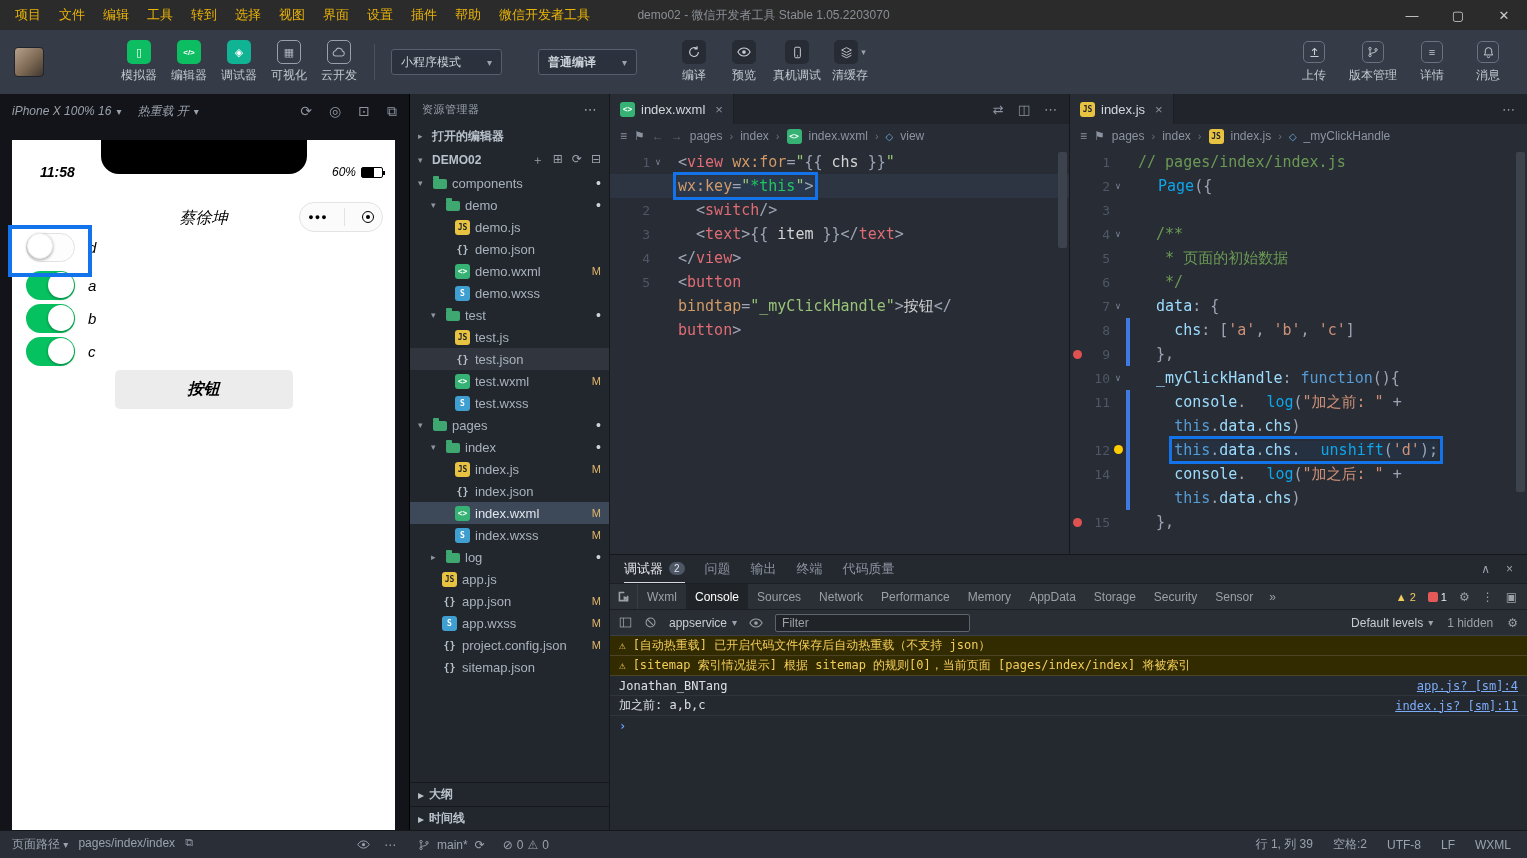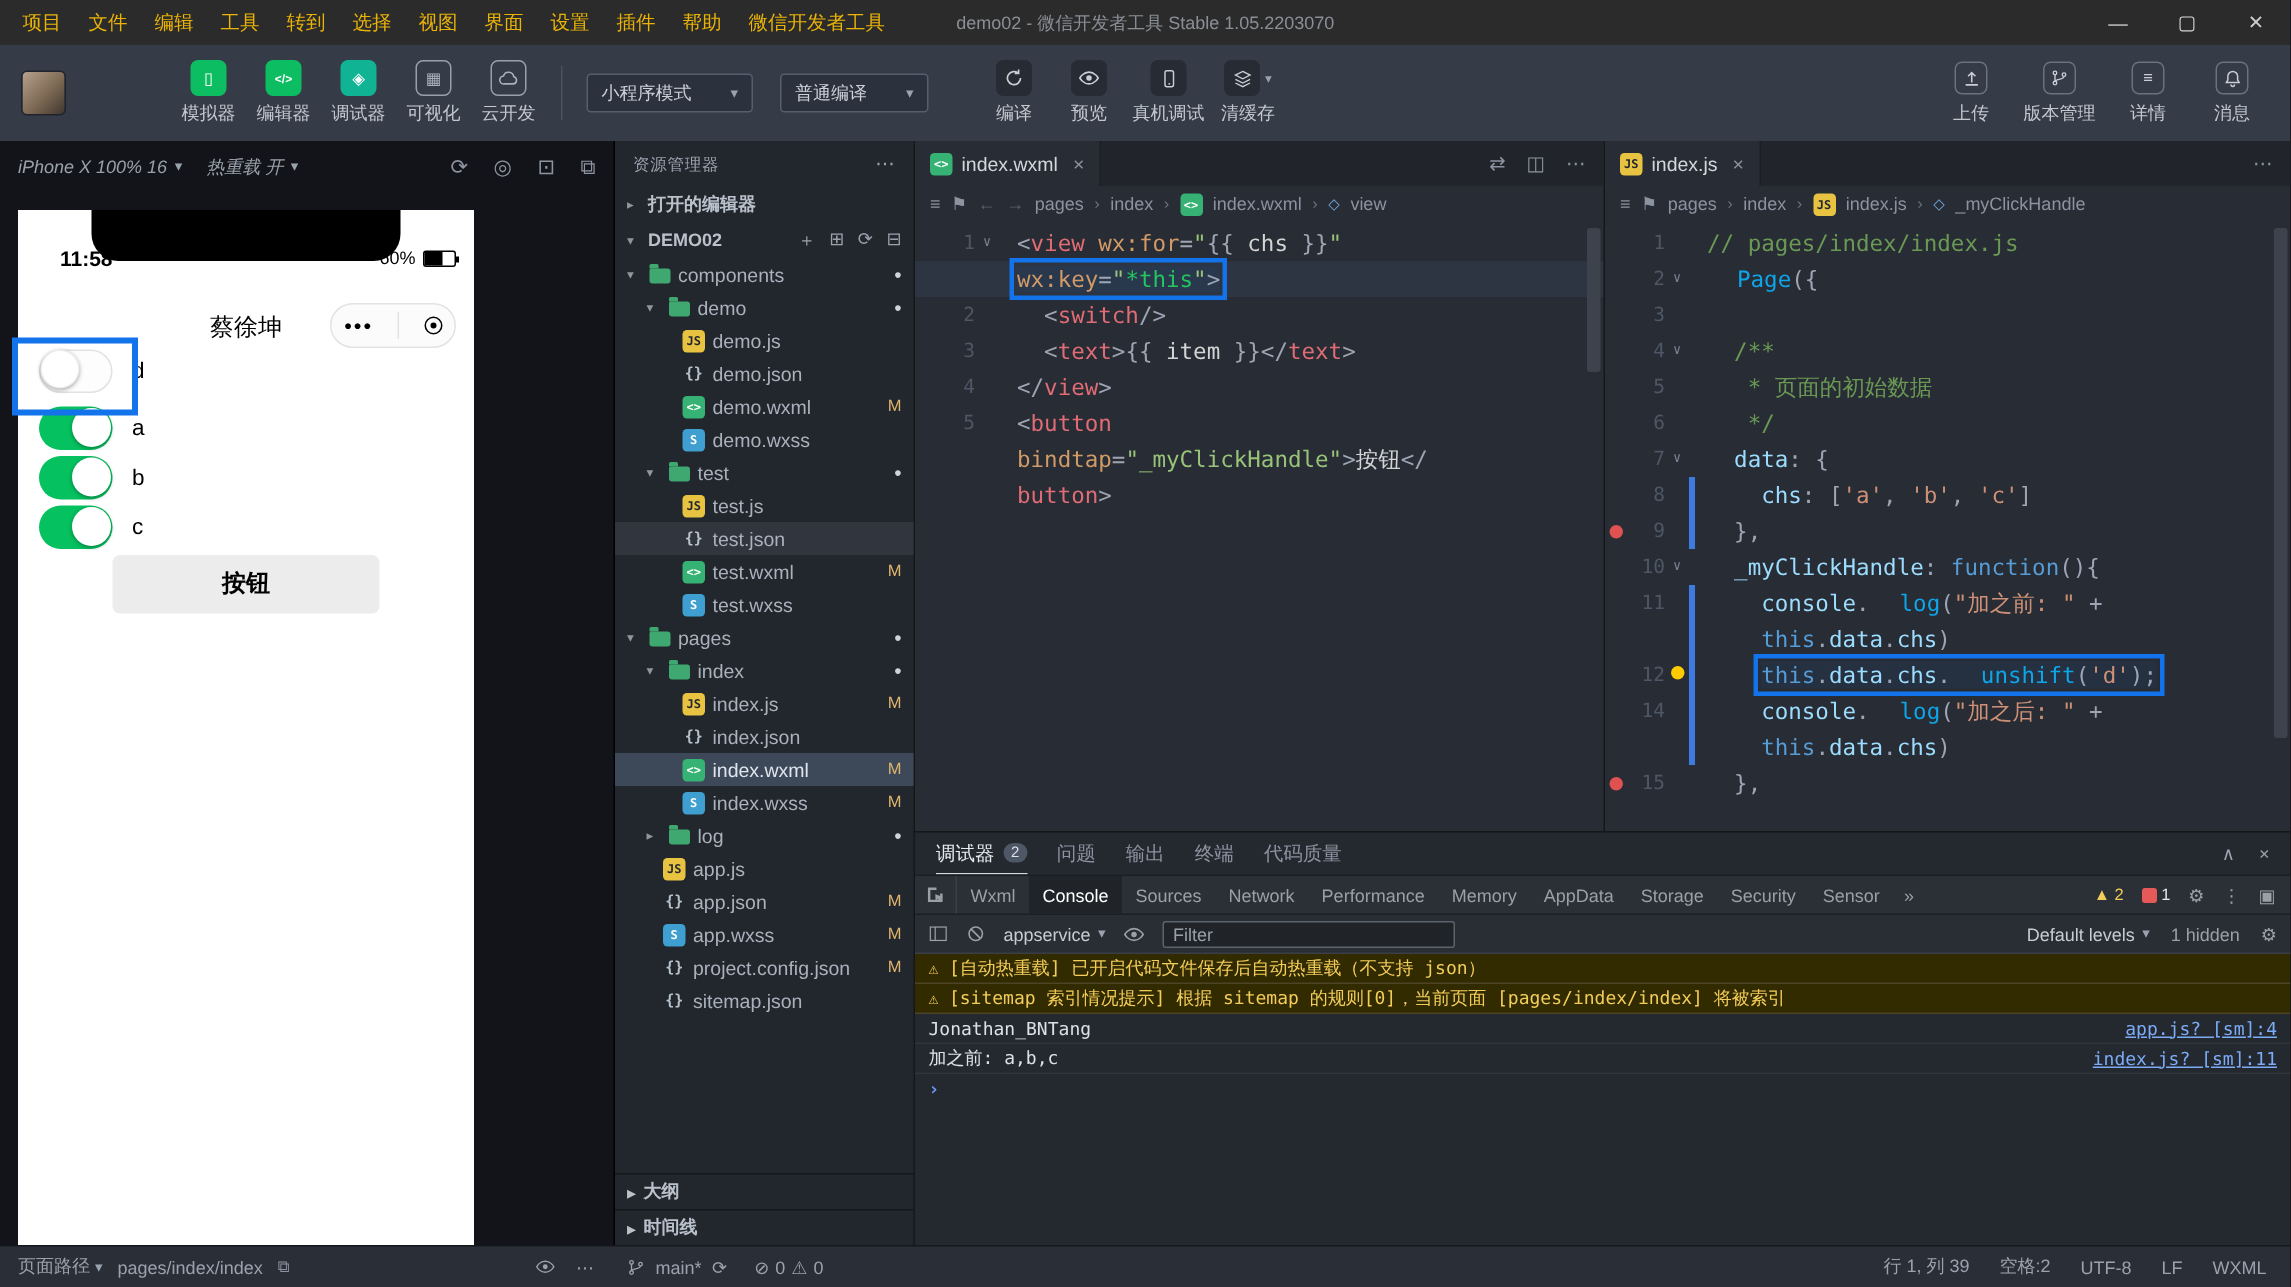--- a/index.html
+++ b/index.html
@@ -25,35 +25,35 @@
   .tb-icon.g { background:#0cbd62; color:#fff; }
   .tb-icon.g2 { background:#10b394; color:#fff; }
   .tb-icon.o { border:1.3px solid #99a0ab; color:#aab1bb; background:transparent; }
   .tb-icon.dark { background:#262b34; color:#c9ced6; }
   .tb-icon.outline { width:22px; height:22px; border:1px solid #6a7180; color:#c9ced6; background:transparent; }
   .tb-label { font-size:12px; color:#c3c8cf; white-space:nowrap; }
   .tb-sep { width:1px; height:36px; background:#4a5160; margin:0 16px 0 10px; }
   .tb-select { height:26px; background:#2b313d; border:1px solid #565f6e; border-radius:3px; color:#ccd1d8;
     font-size:12px; padding:0 9px; display:flex; align-items:center; margin-right:14px;text-align:right; }
   .tb-select .lbl { margin-right:26px; }
-  .tb-select.second { margin-left:4px; }
+  .tb-select.second { margin-left:22px;font-weight:bold; }
   .caret { color:#9aa2ae; font-size:10px; }
   .tb-actions { display:flex; margin-left:18px; }
   .tb-caret { font-size:9px; color:#9aa2ae; }
   .tb-right { margin-left:auto; display:flex; gap:6px; }
 
   
   .main { display:flex; flex:1 1 auto; min-height:0; }
 
   
   .simulator { width:410px; flex:0 0 410px; background:#121419; display:flex; flex-direction:column; border-right:1px solid #000; }
   .sim-toolbar { height:34px; display:flex; align-items:center; gap:16px; padding:0 12px; font-size:12px; color:#9aa1ab; }
   .sim-select { display:flex; align-items:center; gap:5px; white-space:nowrap;font-style:italic; }
   .sim-icons { margin-left:auto; display:flex; gap:17px; font-size:14px; color:#8e95a0; }
-  .phone { position:relative; width:304px; height:690px; background:#ffffff; margin:12px 0 0 12px; }
+  .phone { position:relative; width:383px; height:690px; background:#ffffff; margin:12px 0 0 12px;font-style:italic; }
   .notch { position:absolute; top:0; left:50%; transform:translateX(-50%); width:206px; height:34px; background:#000; border-radius:0 0 18px 18px; }
   .ptime { position:absolute; left:28px; top:24px; font-size:14px; font-weight:bold; color:#000; }
   .pbatt { position:absolute; right:12px; top:25px; display:flex; align-items:center; gap:5px; font-size:12px; color:#000; }
   .batt { width:22px; height:11px; border:1px solid #000; border-radius:2px; position:relative; display:inline-block; }
   .batt i { display:block; width:58%; height:100%; background:#000; }
   .batt:after { content:''; position:absolute; right:-3px; top:3px; width:2px; height:4px; background:#000; }
   .pnav { position:absolute; top:68px; left:0; right:0; text-align:center; font-size:16px; color:#000; }
   .capsule { position:absolute; right:12px; top:62px; width:84px; height:30px; border:1px solid #e3e3e3; background:#fbfbfb;
     border-radius:15px; display:flex; align-items:center; justify-content:space-around; }
   .cap-dots { font-size:9px; letter-spacing:1px; color:#000; }
@@ -162,21 +162,21 @@
   .console-list { flex:1 1 auto; font-family:"DejaVu Sans Mono",monospace; font-size:12px; color:#dde1e6; overflow:hidden; }
   .msg { min-height:20px; display:flex; align-items:center; gap:7px; padding:0 9px; border-bottom:1px solid #30343b; }
   .msg.warn { background:#332b00; border-color:#4d4426; color:#f3cd5a; }
   .warn-ic { color:#f3cd5a; font-size:11px; }
   .msg .src { margin-left:auto; color:#7cacf8; text-decoration:underline; white-space:nowrap; }
   .msg.prompt { border-bottom:none; color:#6ea0ff; font-weight:bold; }
 
   
   .statusbar { height:28px; background:#2a2f37; border-top:1px solid #15171b; display:flex; align-items:center;
     font-size:12px; color:#9aa2ad; padding:0 12px; flex:0 0 28px; }
-  .sb-left { width:392px; flex:0 0 392px; display:flex; align-items:center; gap:10px; }
+  .sb-left { width:392px; flex:0 0 392px; display:flex; gap:10px; }
   .sb-left .auto { margin-left:auto; display:flex; gap:14px; align-items:center; padding-right:8px; }
   .sb-git { display:flex; align-items:center; gap:7px; margin-left:14px; }
   .sb-diag { display:flex; align-items:center; gap:4px; margin-left:18px; }
   .sb-right { margin-left:auto; display:flex; align-items:center; gap:20px; padding-right:4px; }
   .copy-ic { font-size:11px; color:#8b93a0; }
   svg { display:block; }
 </style>
 </head>
 <body>
 

